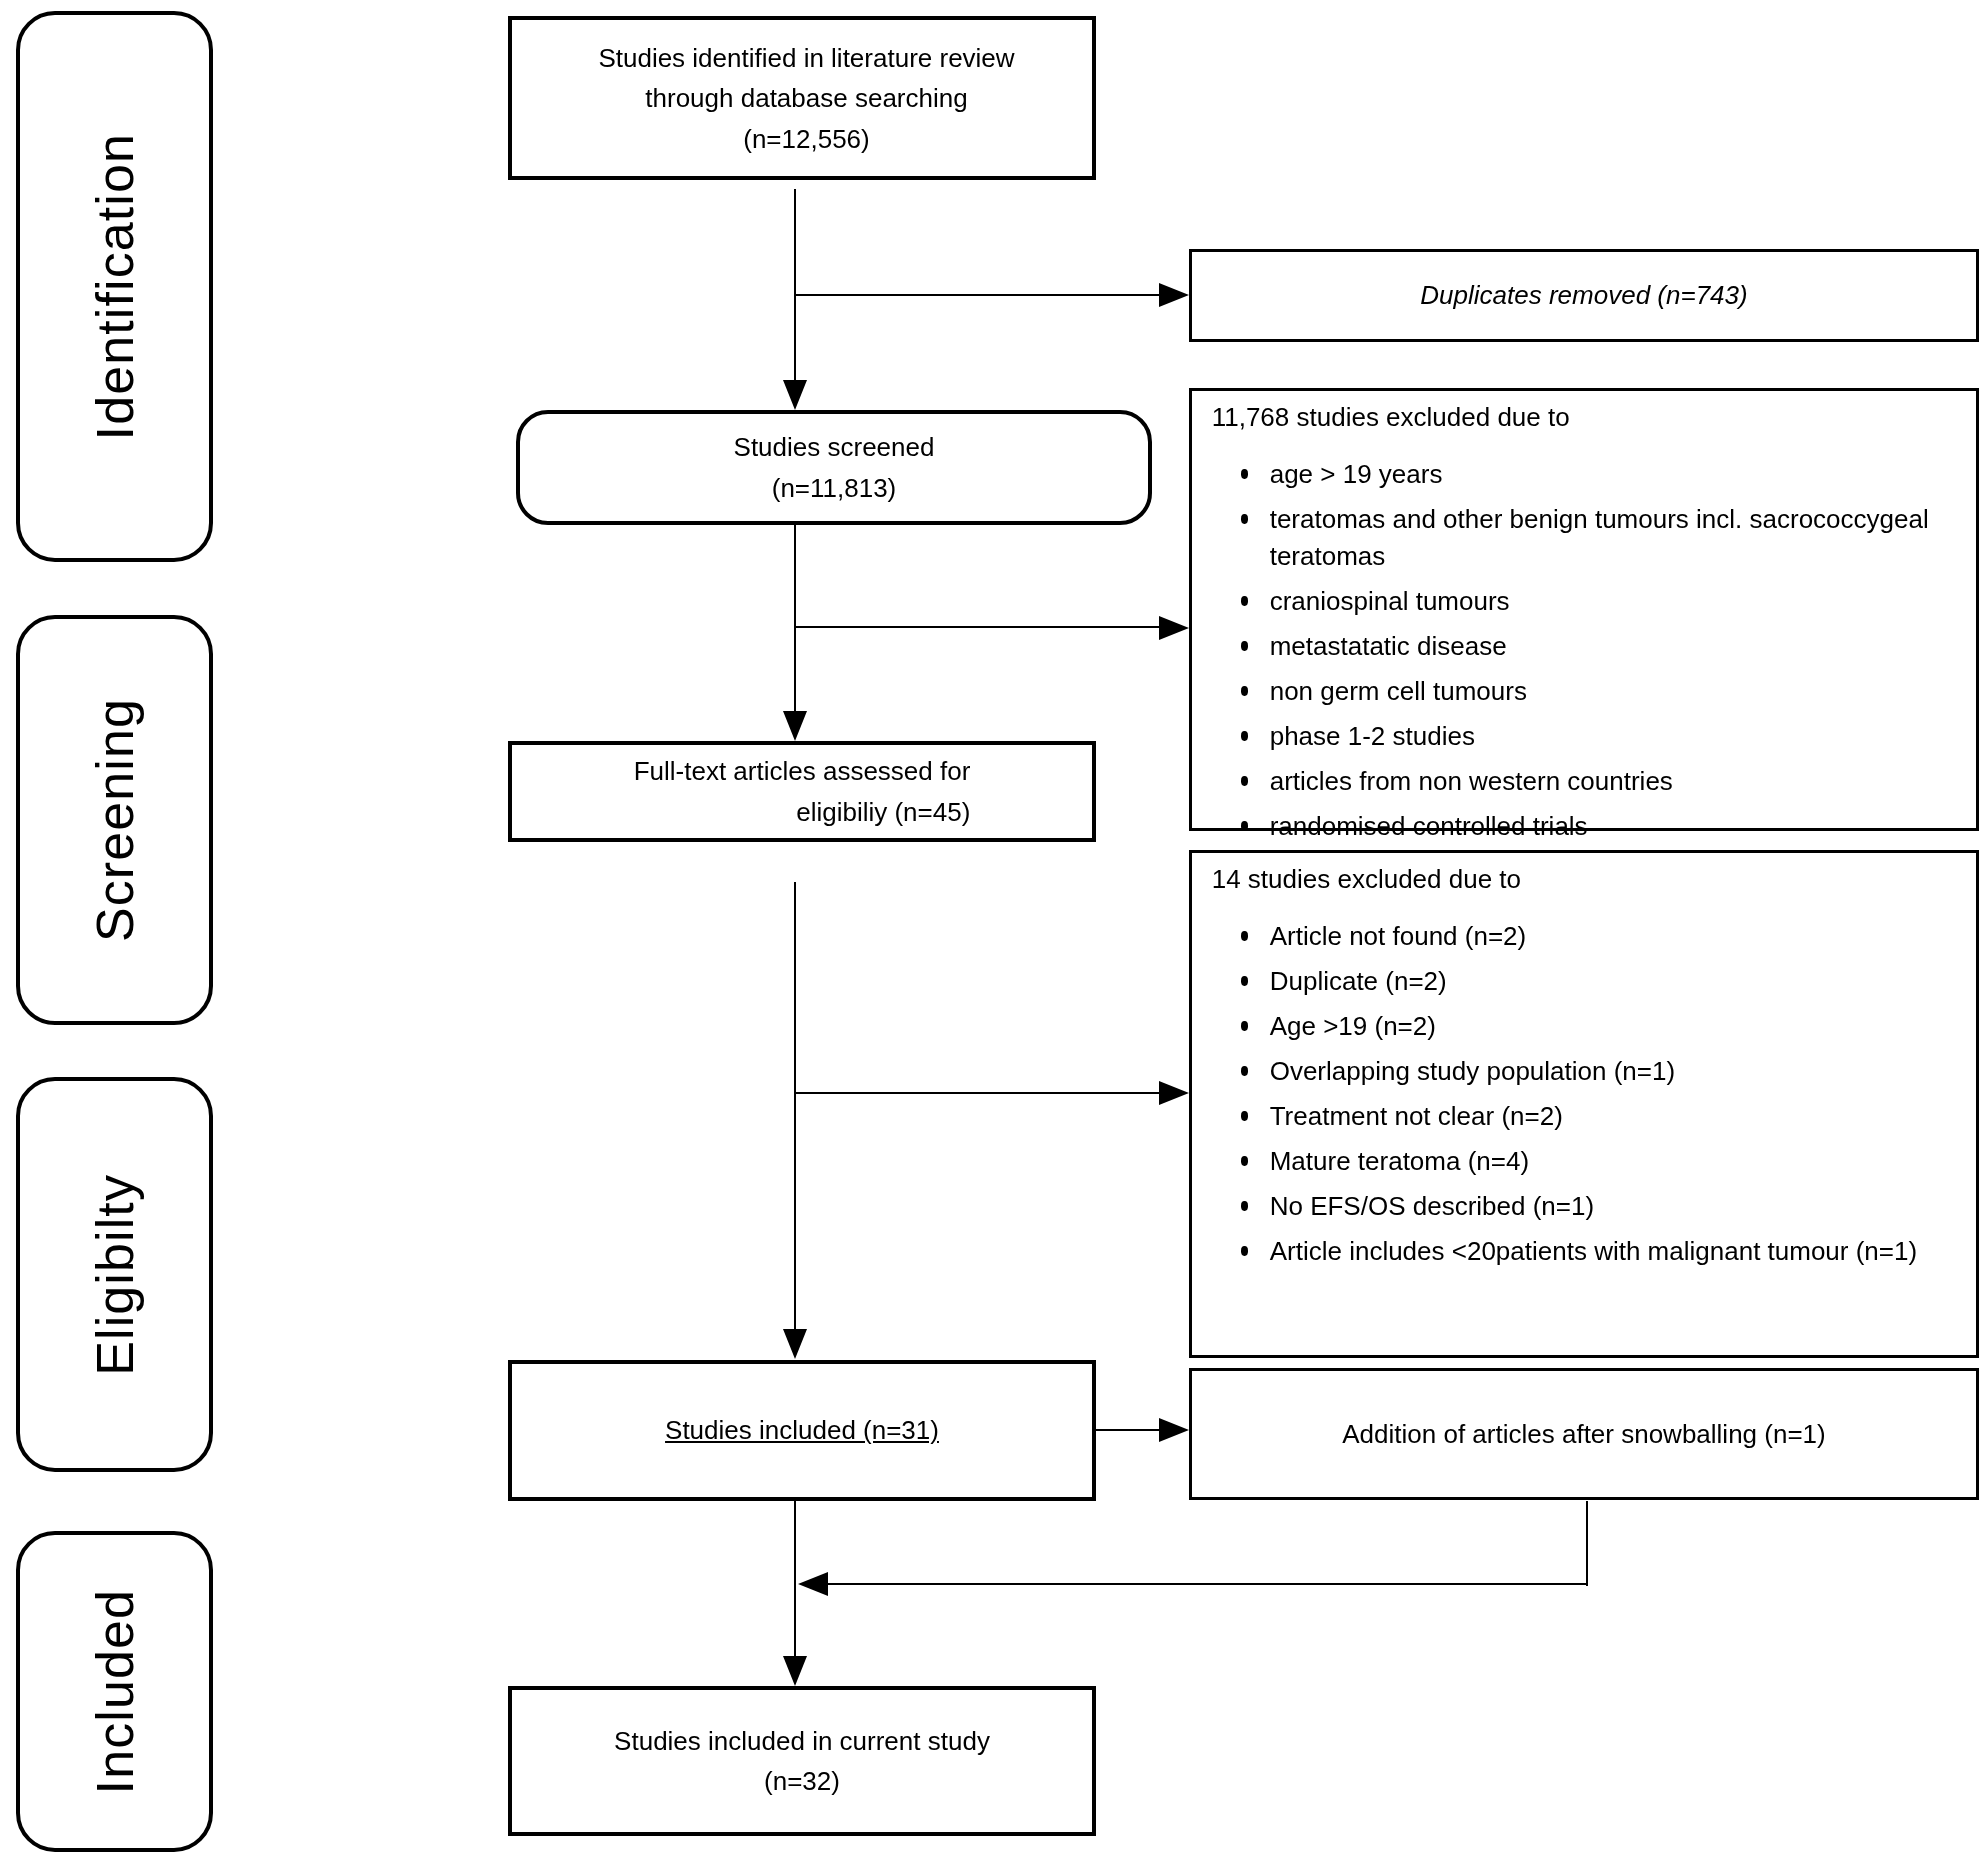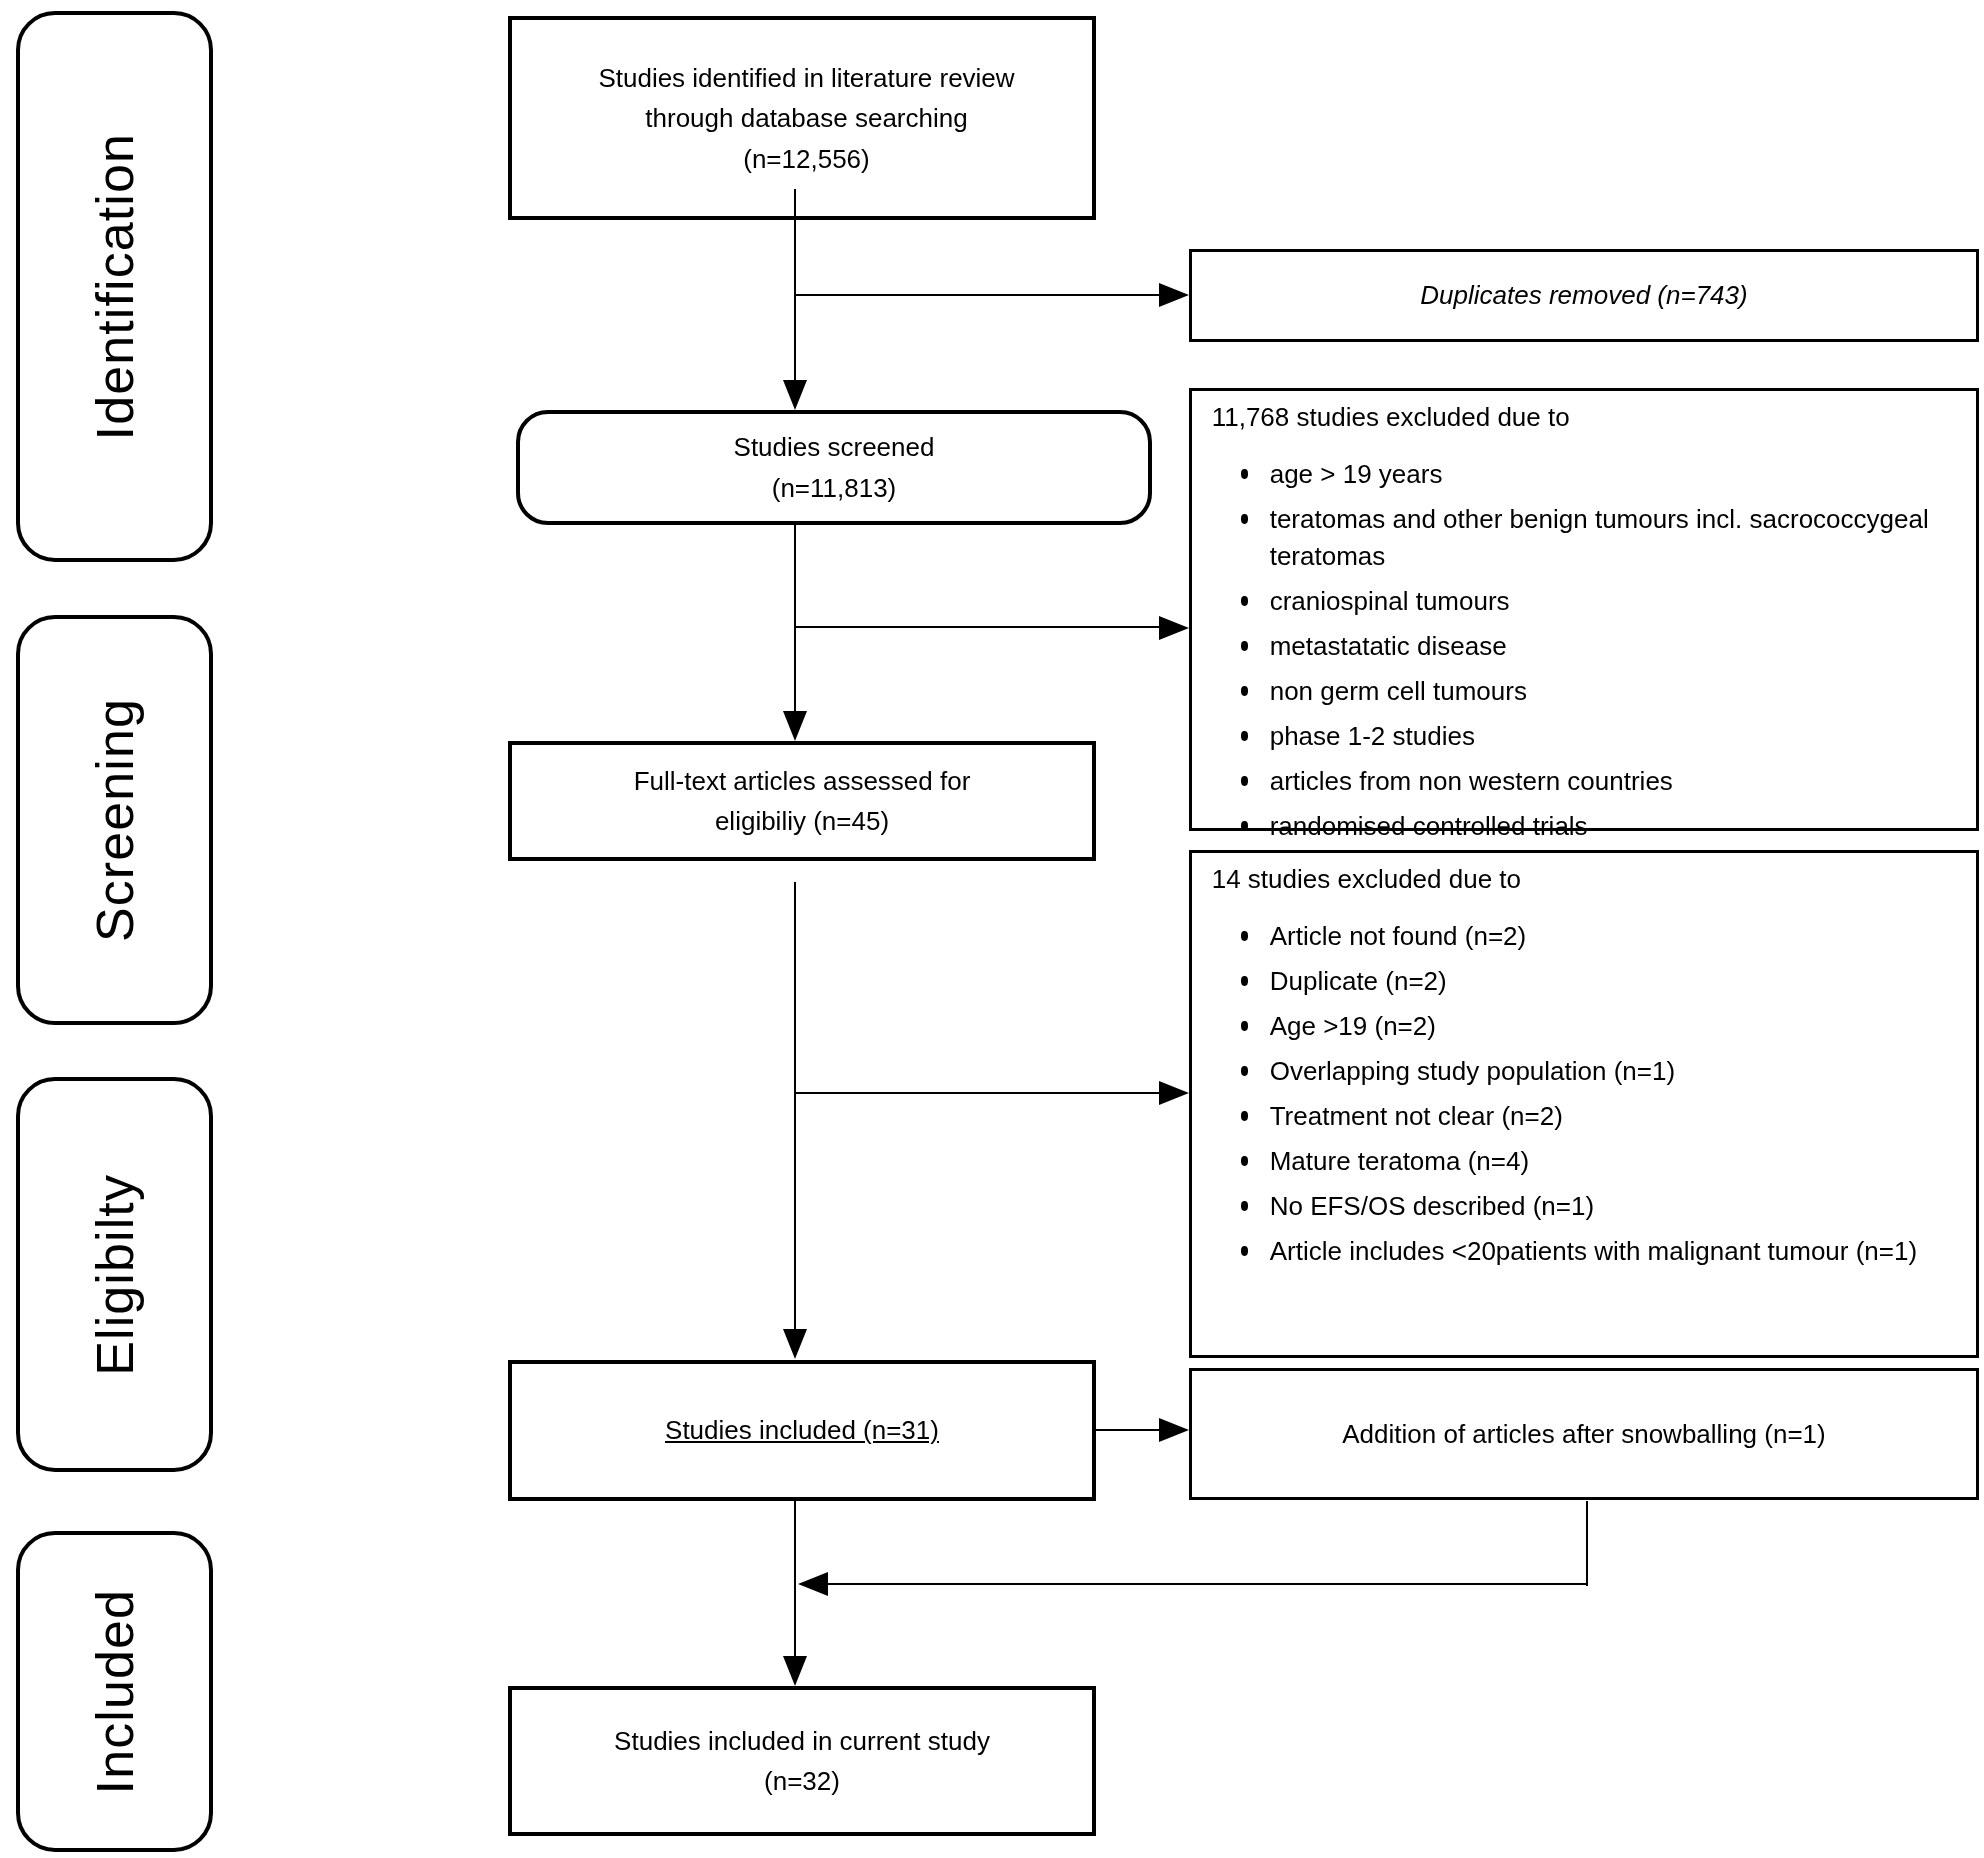--- a/index.html
+++ b/index.html
@@ -116,28 +116,28 @@
   <div class="stage" style="top:615px; height:410px;">
     <span>Screening</span>
   </div>
   <div class="stage" style="top:1077px; height:395px;">
     <span>Eligibilty</span>
   </div>
   <div class="stage" style="top:1531px; height:321px;">
     <span>Included</span>
   </div>
 
-  <div class="box" style="left:508px; top:16.4px; width:588px; height:204px;padding-left:9px;">Studies identified in literature review
+  <div class="box" style="left:508px; top:16.4px; width:588px; height:164px;padding-left:9px;">Studies identified in literature review
 through database searching
 (n=12,556)</div>
 
   <div class="box" style="left:516px; top:410px; width:636px; height:115px;border-radius:32px;">Studies screened
 (n=11,813)</div>
 
-  <div class="box" style="left:508px; top:741px; width:588px; height:120px;">Full-text articles assessed for
+  <div class="box" style="left:508px; top:741px; width:588px; height:101px;text-align:right;">Full-text articles assessed for
 eligibiliy (n=45)</div>
 
   <div class="box" style="left:508px; top:1360px; width:588px; height:141px;text-decoration:underline;">Studies included (n=31)</div>
 
   <div class="box" style="left:508px; top:1686px; width:588px; height:150px;">Studies included in current study
 (n=32)</div>
 
   <div class="box rbox" style="left:1189px; top:249px; width:790px; height:93px;font-style:italic;">Duplicates removed (n=743)</div>
 
   <div class="box rbox excl" style="left:1189px; top:388px; width:790px; height:443px;">

